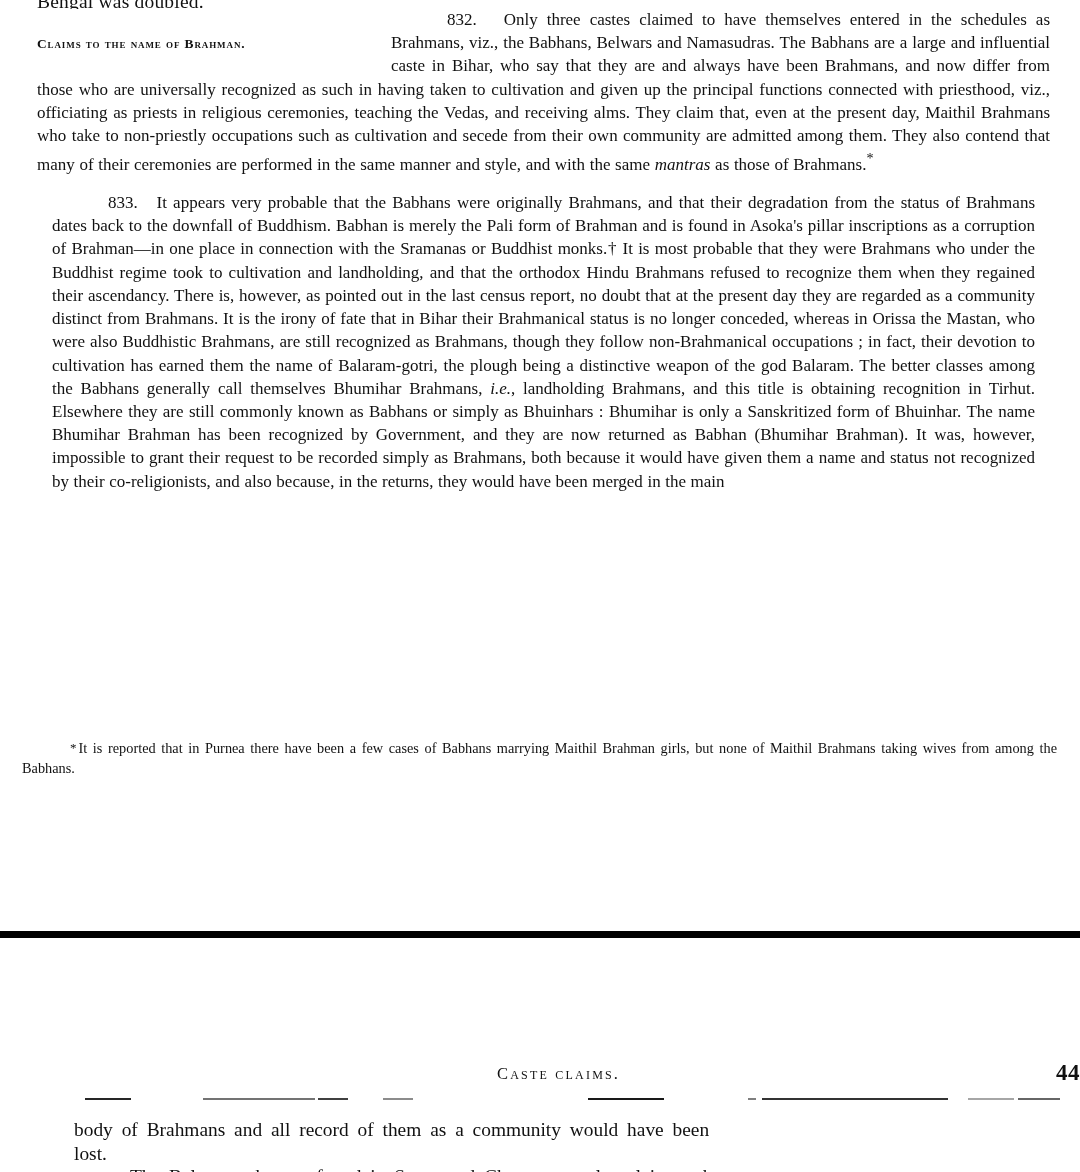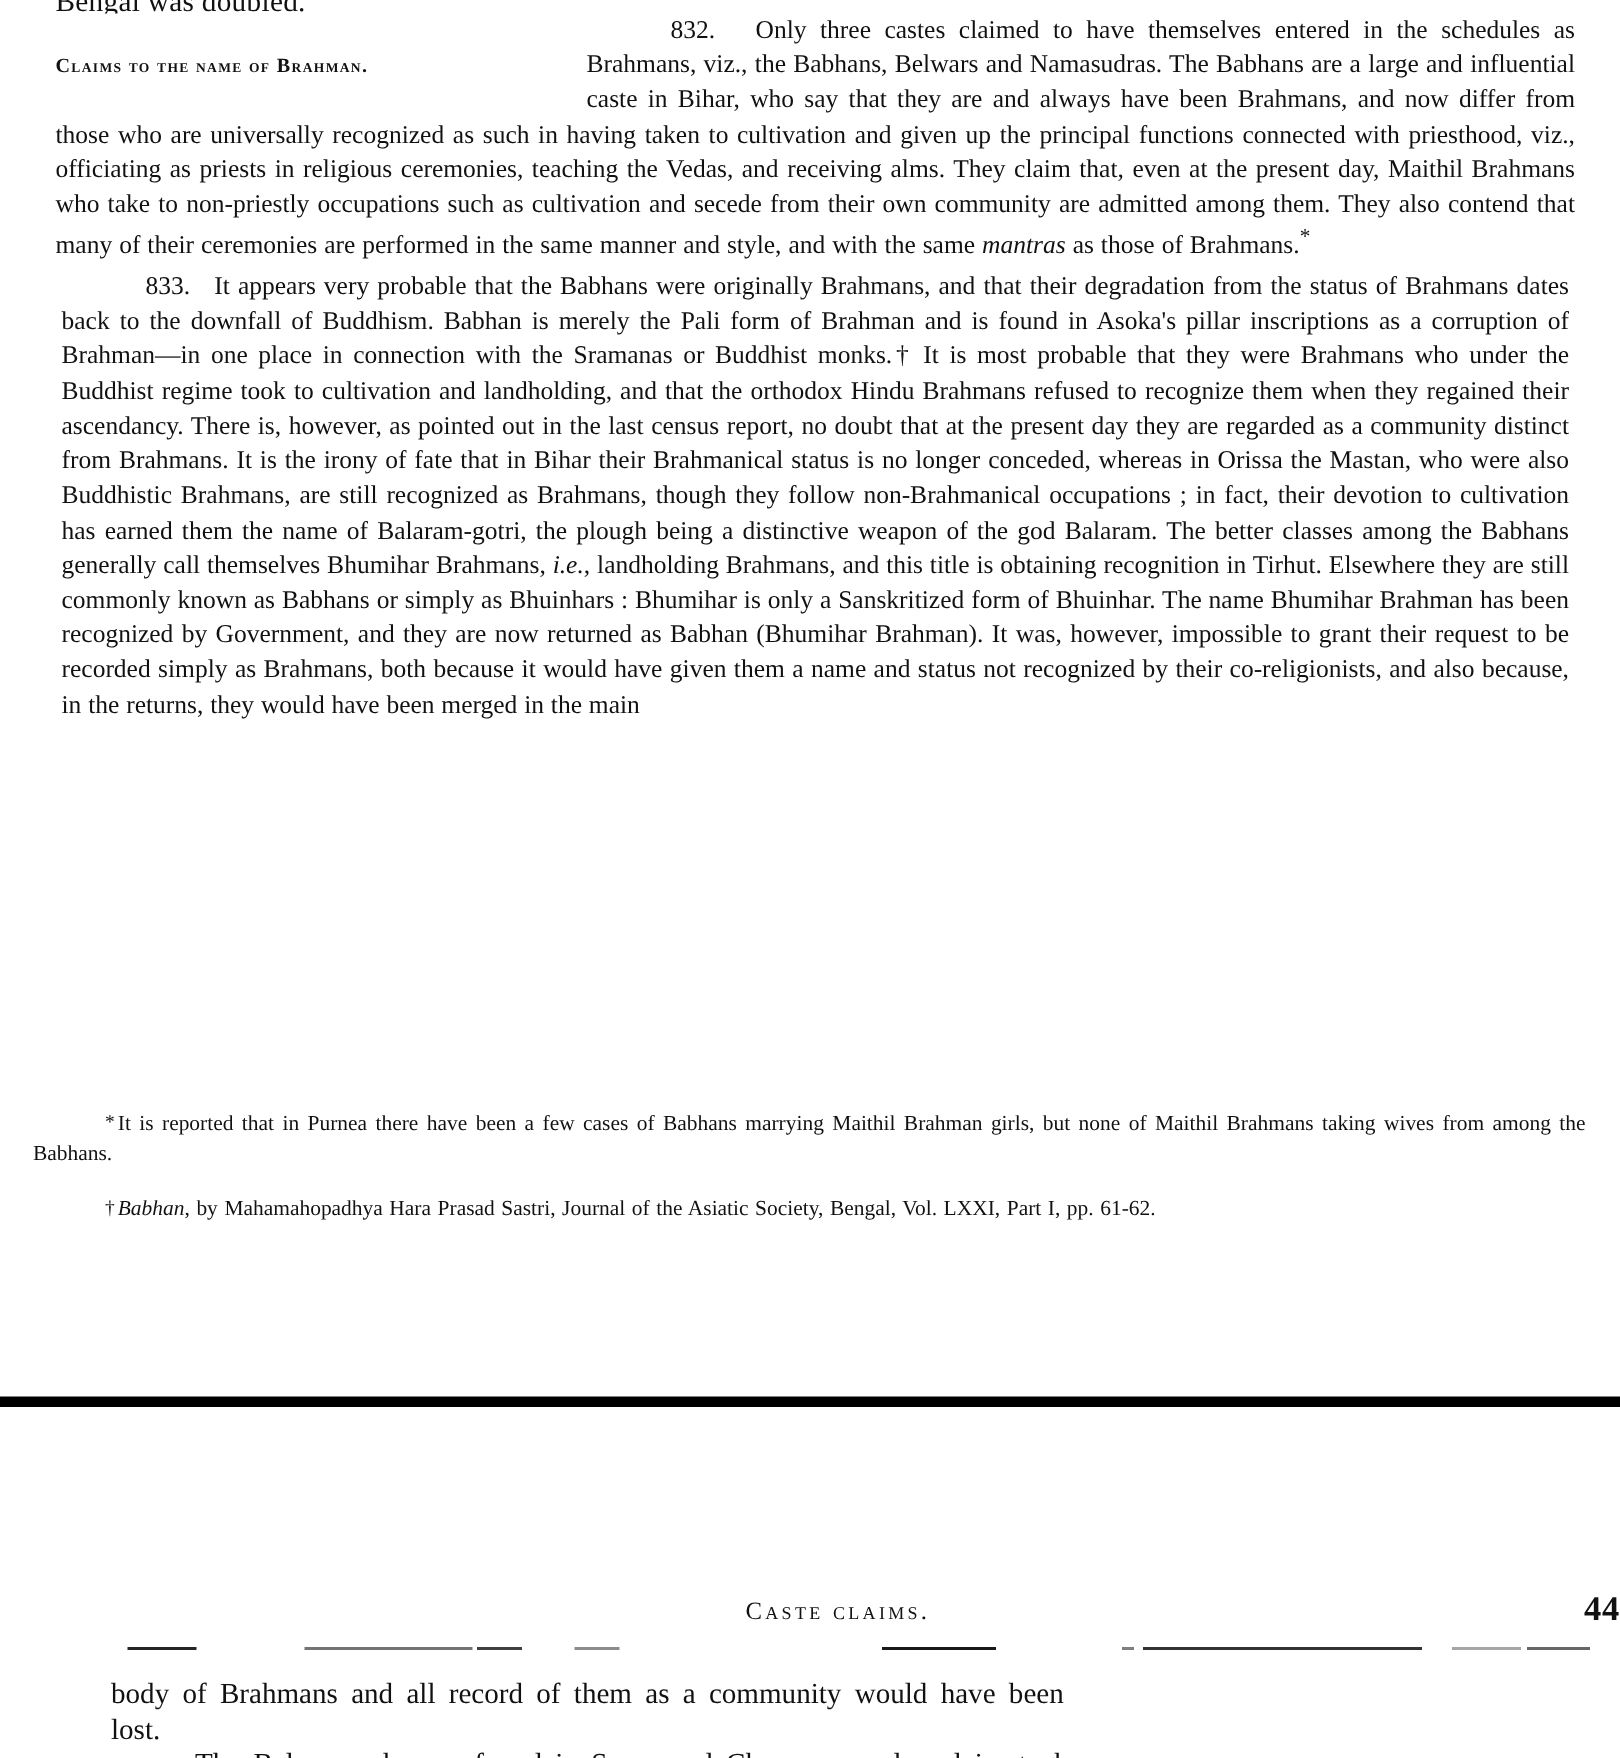--- a/index.html
+++ b/index.html
@@ -59,21 +59,21 @@
   }
 
   .para-832 {
     margin: 0;
     text-indent: 56px;
     text-align: justify;
     word-spacing: 0.4px;
   }
 
   .para-833 {
-    margin: 4px;
+    margin: 15px;
     text-indent: 56px;
     text-align: justify;
     word-spacing: 0.3px;
   }
 
   
   .side-note {
     position: absolute;
     left: 37px;
     top: 36px;
@@ -214,23 +214,20 @@
     </p>
 
     <p class="para-833">
       <span>833.</span>&nbsp;&nbsp;&nbsp;<span>It appears very probable that the Babhans were originally Brahmans, and that their degradation from the status of Brahmans dates back to the downfall of Buddhism.  Babhan is merely the Pali form of Brahman and is found in Asoka's pillar inscriptions as a corruption of Brahman—in one place in connection with the Sramanas or Buddhist monks.</span><span>†</span><span>  It is most probable that they were Brahmans who under the Buddhist regime took to cultivation and landholding, and that the orthodox Hindu Brahmans refused to recognize them when they regained their ascendancy.  There is, however, as pointed out in the last census report, no doubt that at the present day they are regarded as a community distinct from Brahmans. It is the irony of fate that in Bihar their Brahmanical status is no longer conceded, whereas in Orissa the Mastan, who were also Buddhistic Brahmans, are still recognized as Brahmans, though they follow non-Brahmanical occupations ; in fact, their devotion to cultivation has earned them the name of Balaram-gotri, the plough being a distinctive weapon of the god Balaram. The better classes among the Babhans generally call themselves Bhumihar Brahmans, </span><em>i.e.</em><span>, landholding Brahmans, and this title is obtaining recognition in Tirhut.  Elsewhere they are still commonly known as Babhans or simply as Bhuinhars : Bhumihar is only a Sanskritized form of Bhuinhar.  The name Bhumihar Brahman has been recognized by Government, and they are now returned as Babhan (Bhumihar Brahman).  It was, however, impossible to grant their request to be recorded simply as Brahmans, both because it would have given them a name and status not recognized by their co-religionists, and also because, in the returns, they would have been merged in the main</span>
     </p>
   </div>
 
   <div class="footnotes">
     <p class="fn">
       <span class="marker">*</span><span>It is reported that in Purnea there have been a few cases of Babhans marrying Maithil Brahman girls, but none of Maithil Brahmans taking wives from among the Babhans.</span>
-    </p>
-    <p class="fn">
-      <span class="marker">†</span><em>Babhan</em><span>, by Mahamahopadhya Hara Prasad Sastri, Journal of the Asiatic Society, Bengal, Vol. LXXI, Part I, pp. 61-62.</span>
     </p>
   </div>
 
   <div class="page-break-bar"></div>
 
   <div class="running-head">
     <span class="rh-title">Caste claims.</span>
     <span class="rh-page">44</span>
   </div>
 

